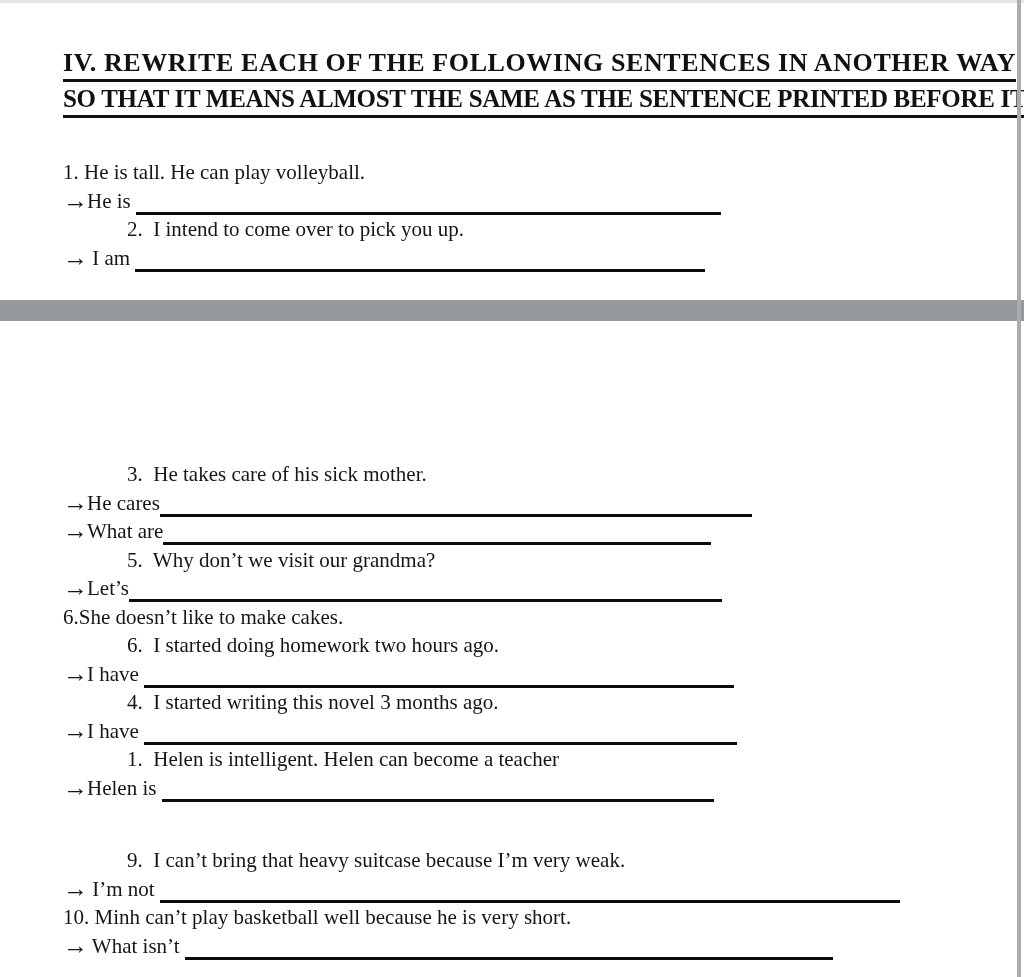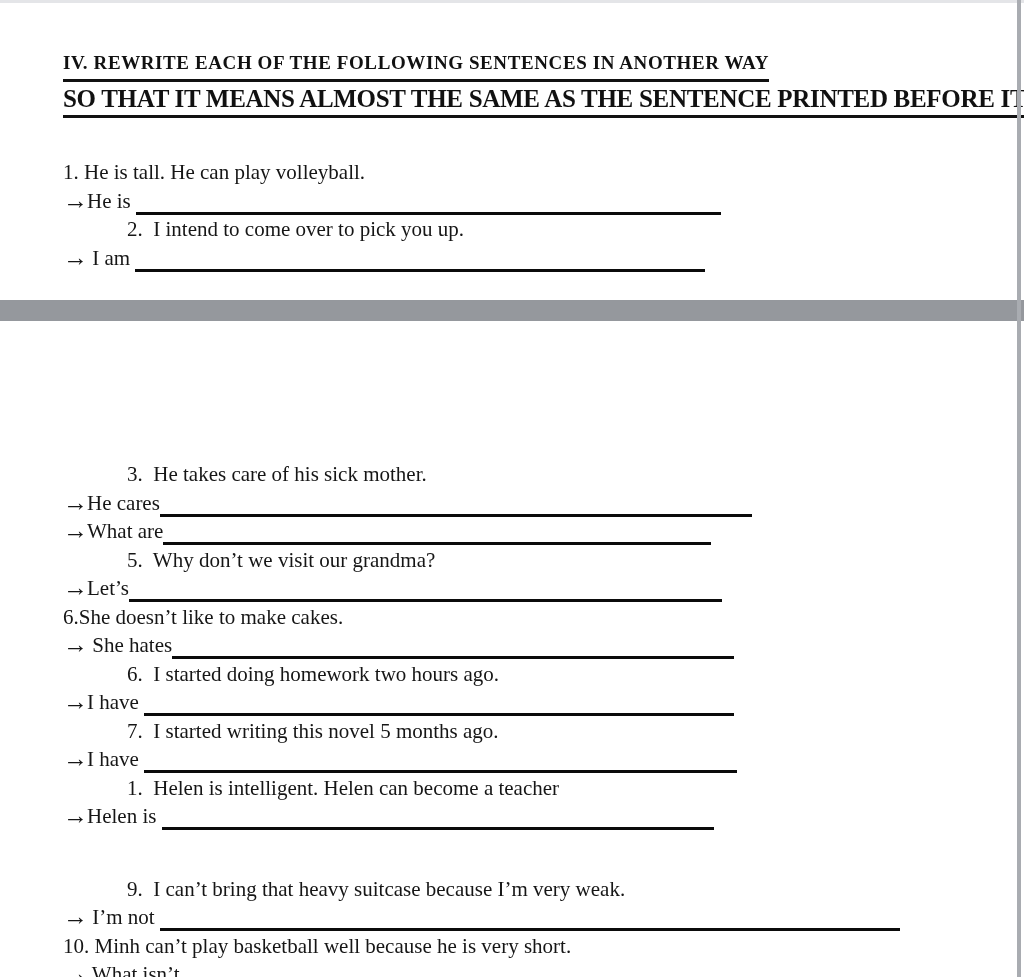--- a/index.html
+++ b/index.html
@@ -28,21 +28,21 @@
     font-weight: 700;
     color: #111111;
   }
   .title-line {
     display: inline-block;
     border-bottom: 3px solid #111111;
     padding-bottom: 1px;
     white-space: pre;
   }
   .title-line-1 {
-    font-size: 19px;
+    font-size: 26px;
     letter-spacing: 0.6px;
     line-height: 30px;
     text-align: right;
   }
   .title-line-2 {
     font-size: 25px;
     letter-spacing: -0.3px;
     line-height: 30px;
     margin-top: 2px;
   }
@@ -124,30 +124,29 @@
     <div class="answer-line"><span class="arrow">→</span><span class="stem">What are</span><span class="blank" style="width: 548px;"></span></div>
   </div>
 
   <div>
     <div class="exercise-prompt" style="padding-left: 64px;">5.  Why don’t we visit our grandma?</div>
     <div class="answer-line"><span class="arrow">→</span><span class="stem">Let’s</span><span class="blank" style="width: 593px;"></span></div>
   </div>
 
   <div>
     <div class="exercise-prompt" style="padding-left: 0px;">6.She doesn’t like to make cakes.</div>
-    <div class="answer-line"><span class="arrow">→</span><span class="stem"> She hates</span><span class="blank" style="width: 562px;"></span></div>
   </div>
 
   <div>
     <div class="exercise-prompt" style="padding-left: 64px;">6.  I started doing homework two hours ago.</div>
     <div class="answer-line"><span class="arrow">→</span><span class="stem">I have </span><span class="blank" style="width: 590px;"></span></div>
   </div>
 
   <div>
-    <div class="exercise-prompt" style="padding-left: 64px;">7.  I started writing this novel 5 months ago.</div>
+    <div class="exercise-prompt" style="padding-left: 64px;">4.  I started writing this novel 3 months ago.</div>
     <div class="answer-line"><span class="arrow">→</span><span class="stem">I have </span><span class="blank" style="width: 593px;"></span></div>
   </div>
 
   <div>
     <div class="exercise-prompt" style="padding-left: 64px;">1.  Helen is intelligent. Helen can become a teacher</div>
     <div class="answer-line"><span class="arrow">→</span><span class="stem">Helen is </span><span class="blank" style="width: 552px;"></span></div>
   </div>
 
   <div>
     <div class="exercise-prompt" style="padding-left: 64px; margin-top: 44px;">9.  I can’t bring that heavy suitcase because I’m very weak.</div>

